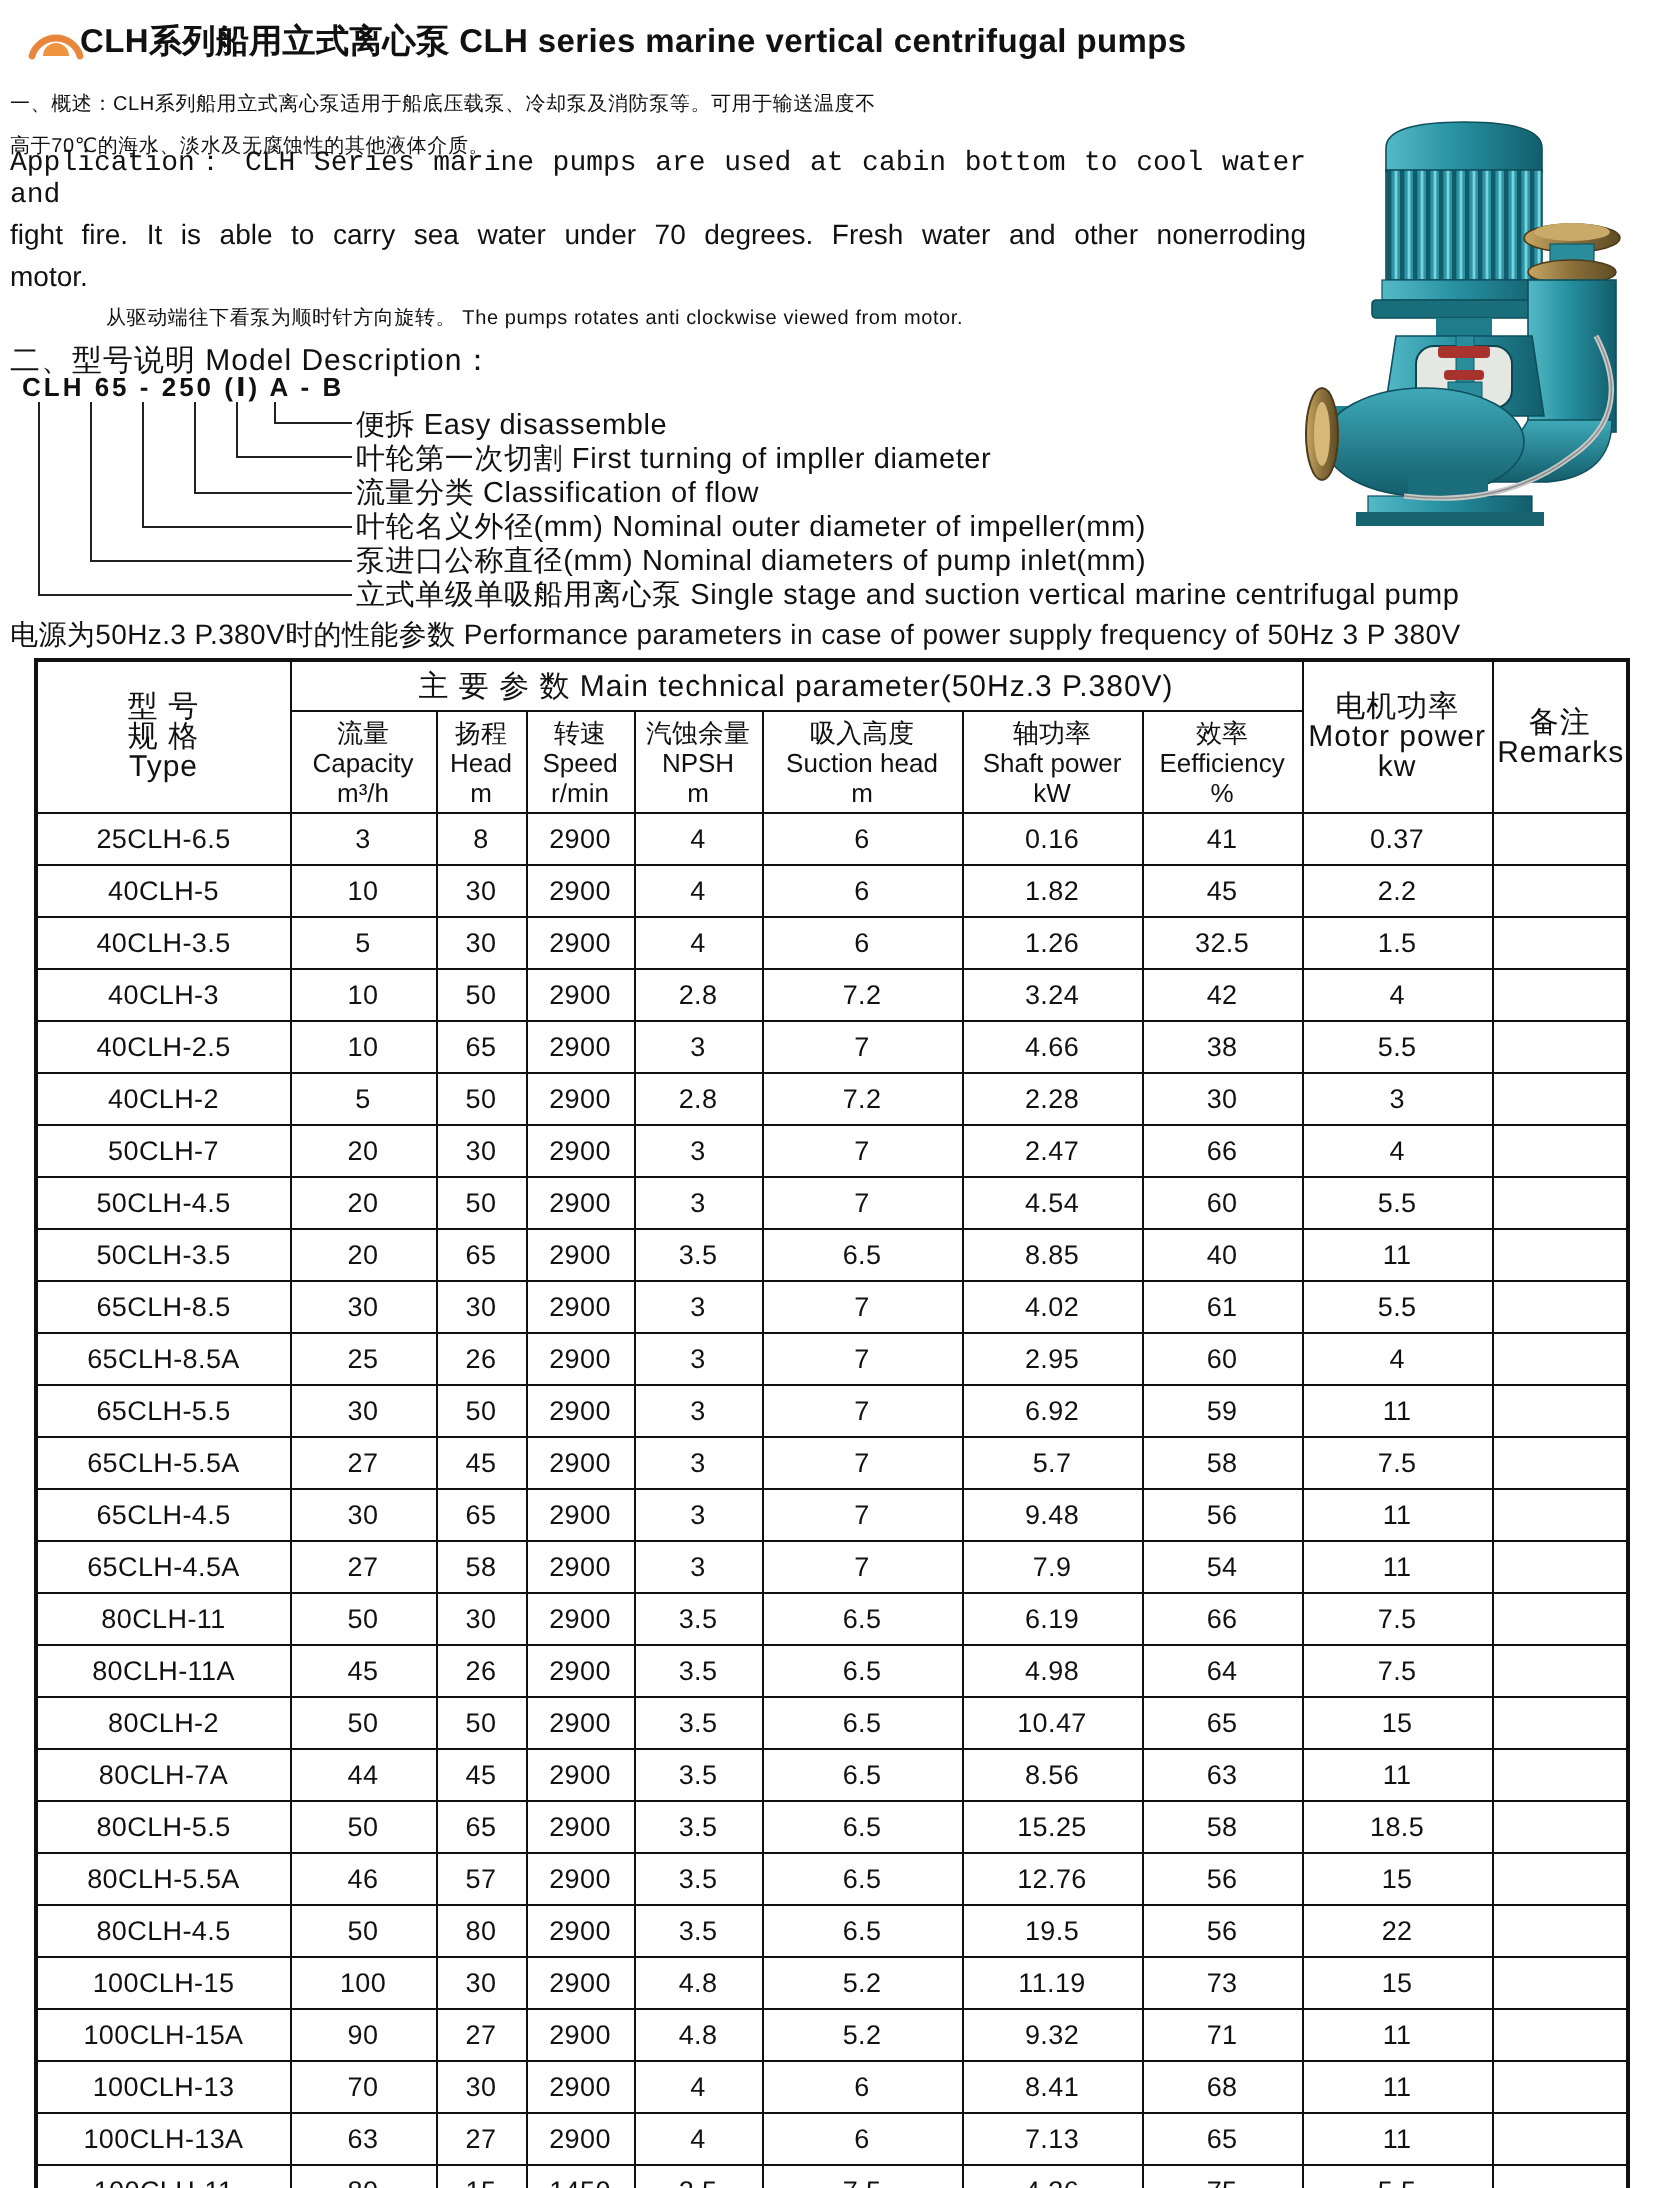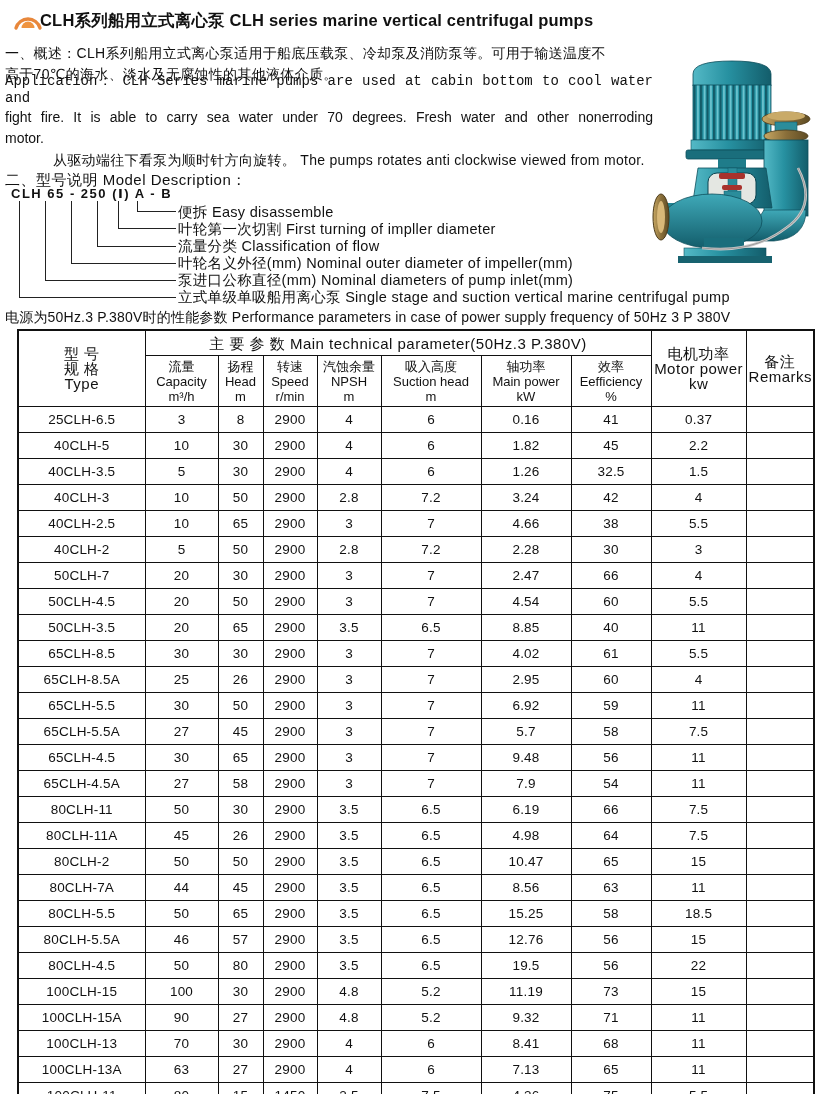--- a/index.html
+++ b/index.html
@@ -6,21 +6,21 @@
   body{
     width:830px;height:1094px;background:#ffffff;color:#111;
     font-family:"Liberation Sans","DejaVu Sans",sans-serif;
     position:relative;overflow:hidden;
   }
   .abs{position:absolute;}
   
   .logo{left:13px;top:9px;width:30px;height:22px;}
   .title{left:40px;top:10px;font-size:16.5px;font-weight:bold;white-space:nowrap;letter-spacing:.2px;}
   
-  .cnline{left:5px;font-size:14px;white-space:nowrap;letter-spacing:.3px;}
+  .cnline{left:5px;font-size:10px;white-space:nowrap;letter-spacing:.3px;}
   .just{left:5px;width:648px;font-size:14px;text-align:justify;text-align-last:justify;}
   .plain{left:5px;font-size:14px;white-space:nowrap;}
   
   .heading{left:5px;font-size:15px;white-space:nowrap;letter-spacing:.5px;}
   .code{left:11px;top:186px;font-size:13px;font-weight:bold;letter-spacing:1.5px;white-space:nowrap;text-align:center;}
   .mlabel{left:178px;font-size:14.5px;white-space:nowrap;letter-spacing:.3px;}
   .conn{border-left:1.4px solid #222;border-bottom:1.4px solid #222;top:201px;}
   .c0{left:137px;width:38px;height:10px;}
   .c1{left:118px;width:57px;height:27px;}
   .c2{left:97px; width:78px;height:45px;}
@@ -182,21 +182,21 @@
       <th>转速
 Speed
 r/min</th>
       <th>汽蚀余量
 NPSH
 m</th>
       <th>吸入高度
 Suction head
 m</th>
       <th>轴功率
-Main power
+Shaft power
 kW</th>
       <th>效率
 Eefficiency
 %</th>
     </tr>
   </thead>
   <tbody>
       <tr>
         <td>25CLH-6.5</td>
         <td>3</td>

